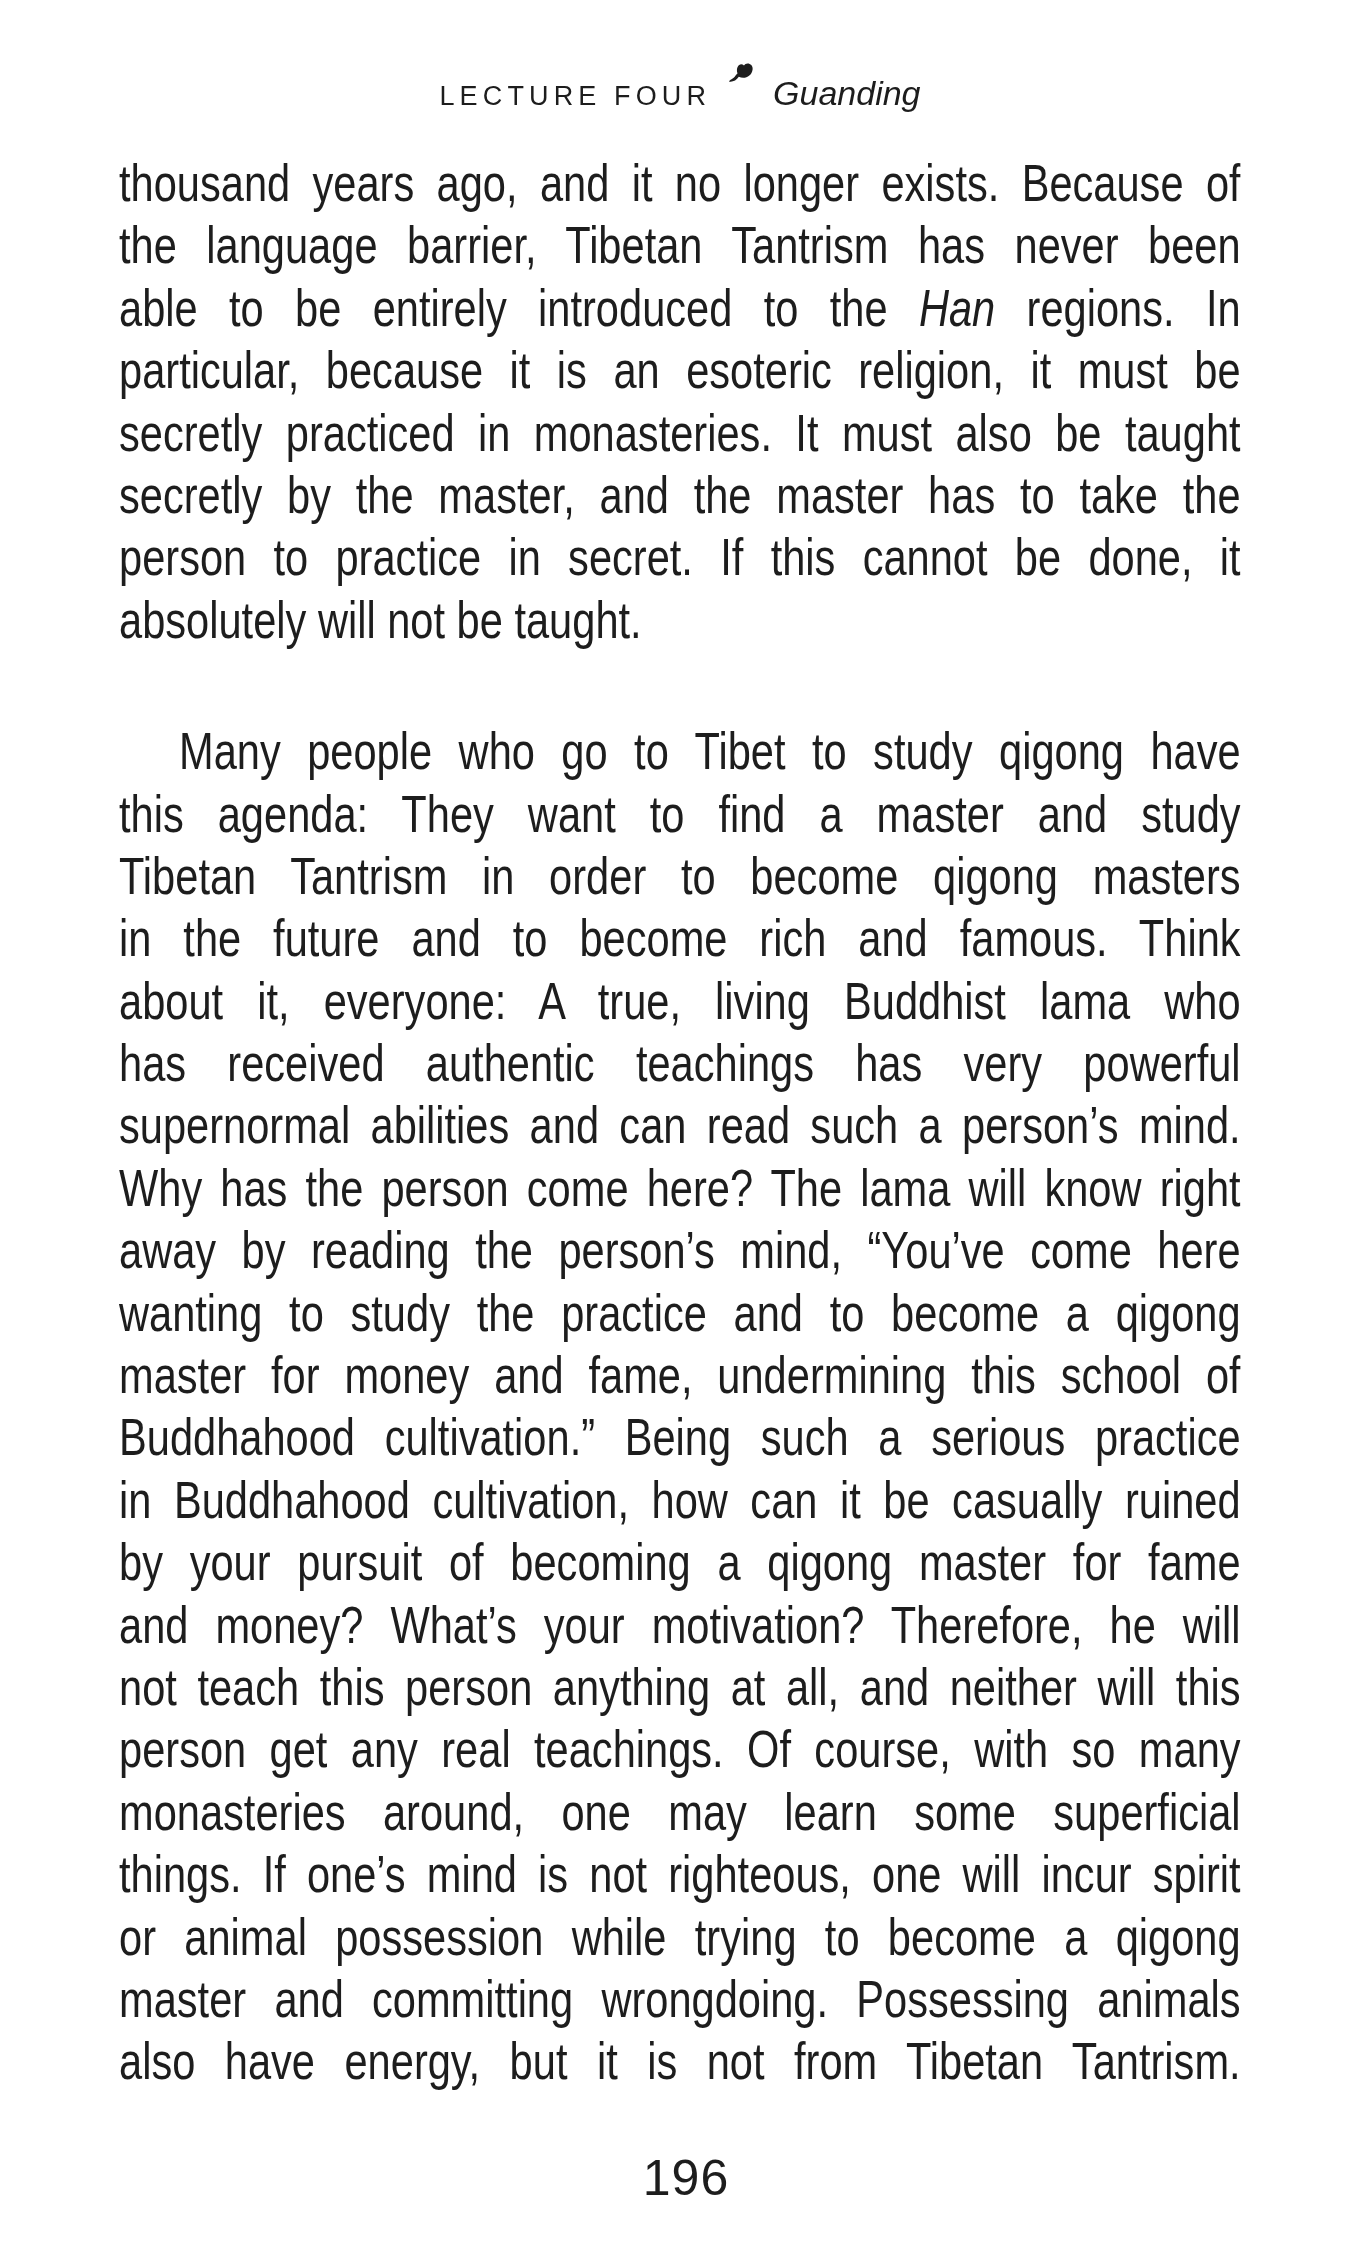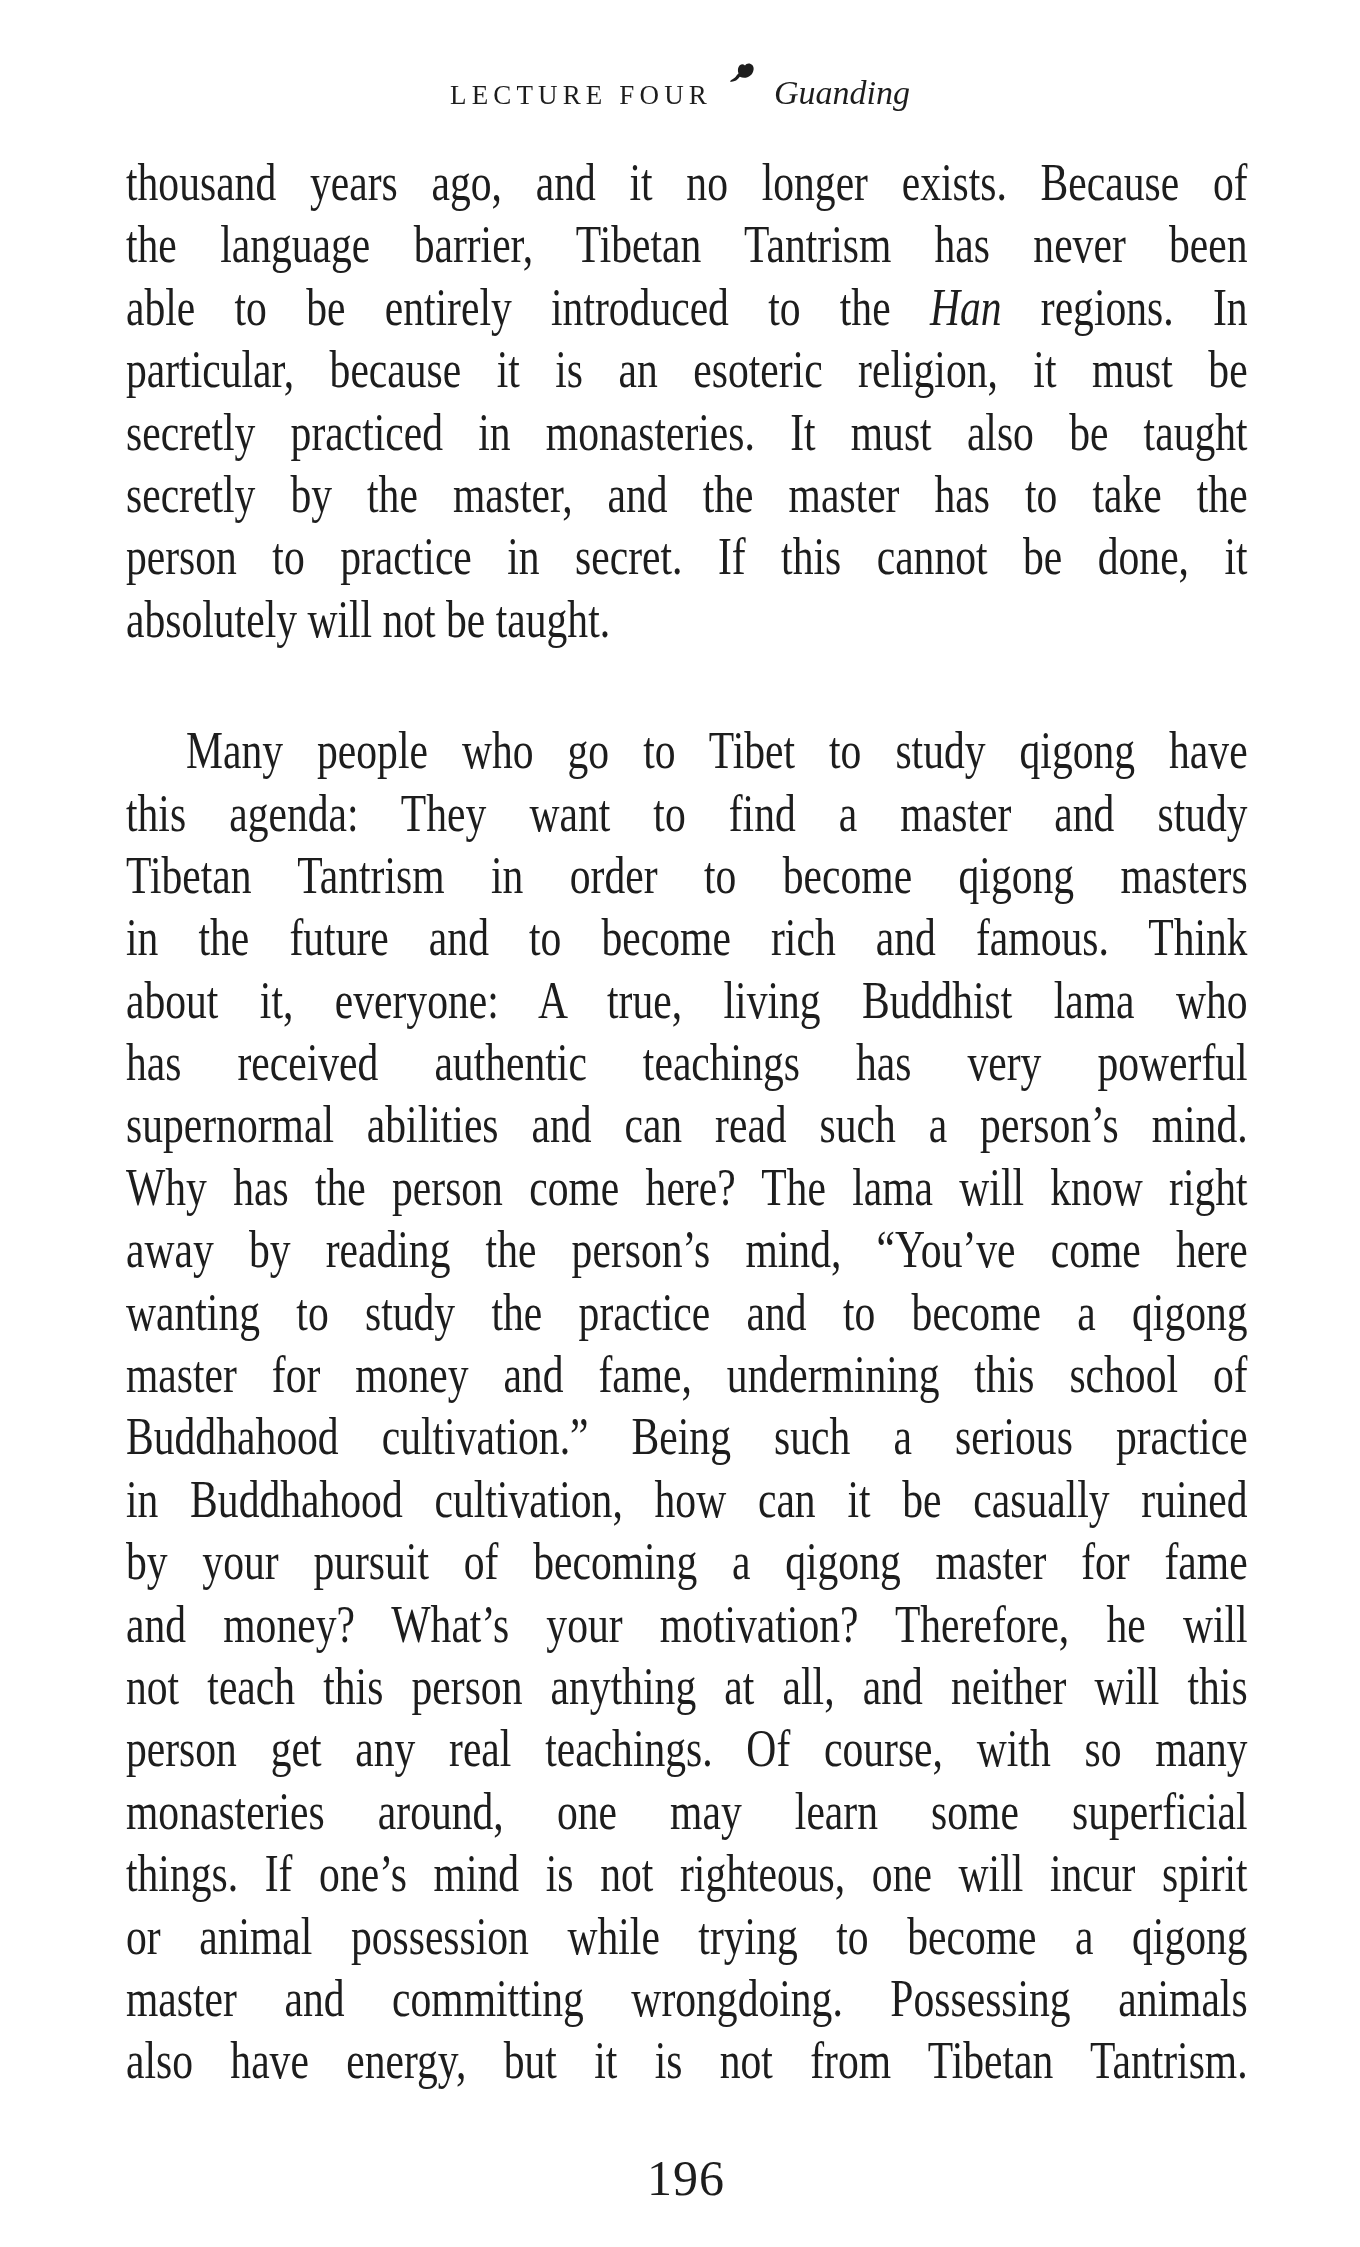--- a/index.html
+++ b/index.html
@@ -7,21 +7,21 @@
     padding: 0;
     background: #e8e8e8;
   }
   .page {
     position: relative;
     width: 1360px;
     height: 2247px;
     margin: 0 auto;
     background: #ffffff;
     color: #1d1d1d;
-    font-family: Liberation Serif, serif;
+    font-family: Liberation Sans, sans-serif;
     overflow: hidden;
   }
 
   
   .running-header {
     position: absolute;
     top: 33px;
     left: 0;
     width: 100%;
     display: flex;
@@ -44,21 +44,21 @@
     font-style: italic;
     font-size: 34px;
     line-height: 1;
     white-space: nowrap;
     margin-top: 43px;
   }
 
   
   .text-block {
     position: absolute;
-    left: 126px;
+    left: 119px;
     top: 152px;
     width: 1122px;
   }
   .para { position: relative; }
   .para + .para { margin-top: 69px; }
   .line {
     width: 1402px;                 
     transform: scaleX(0.8);       
     transform-origin: left top;
     height: 62.4px;

